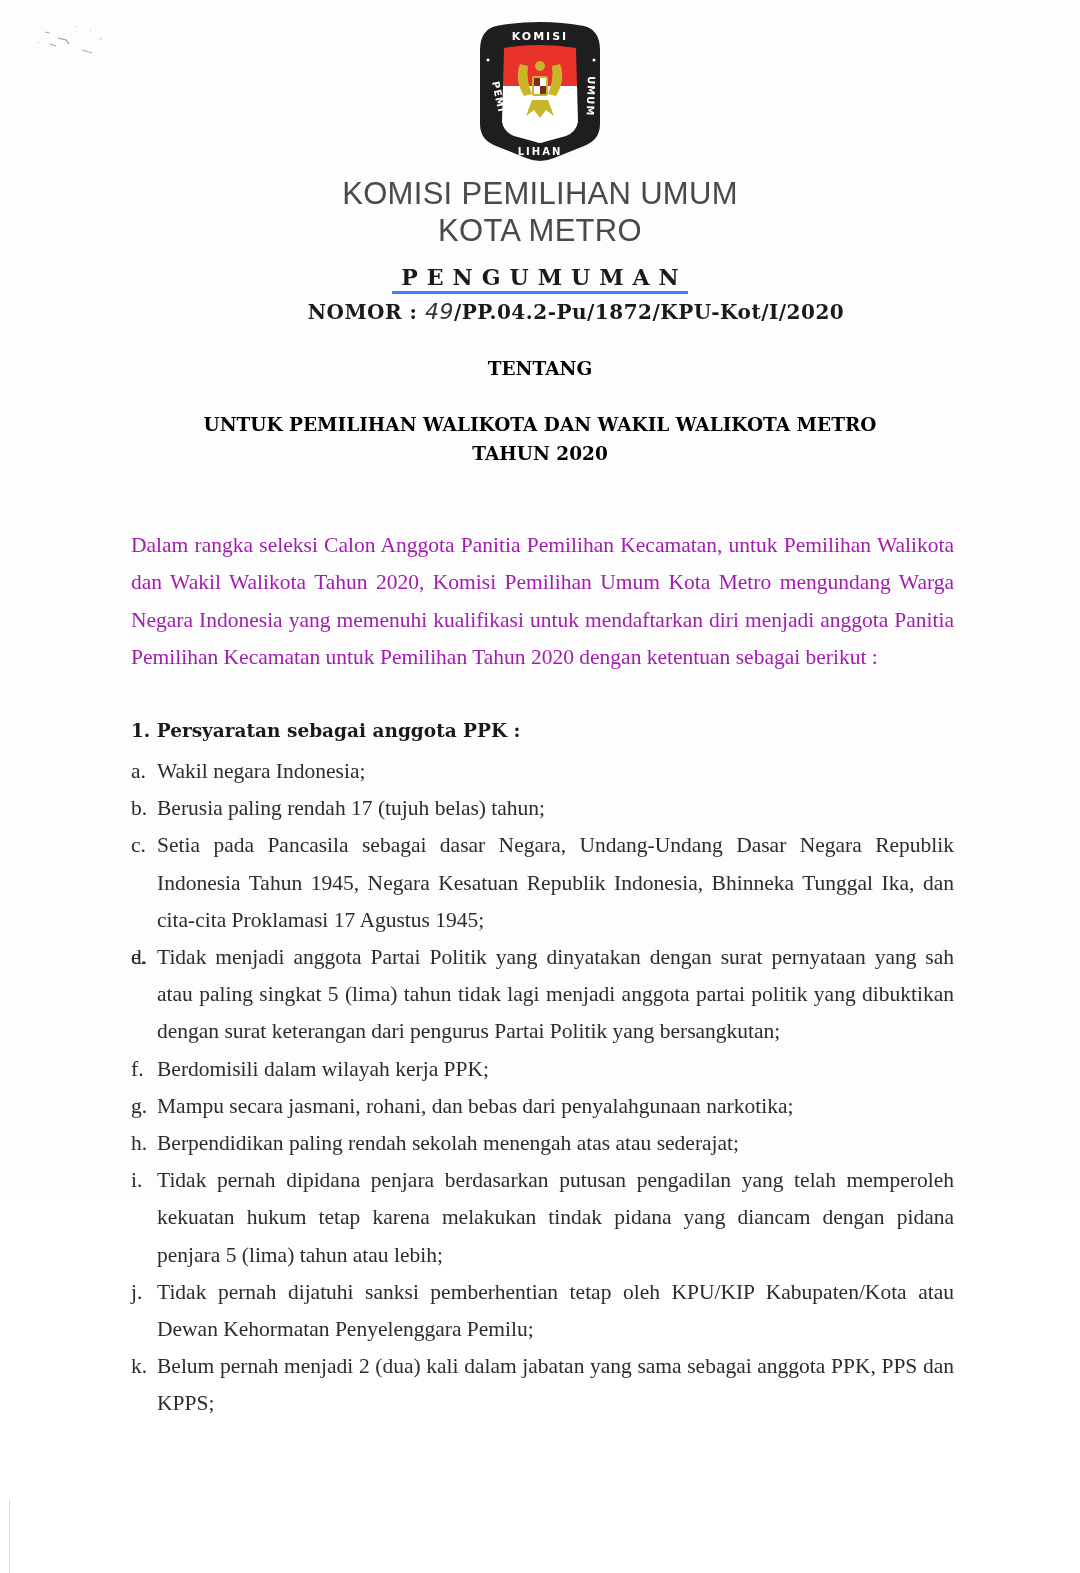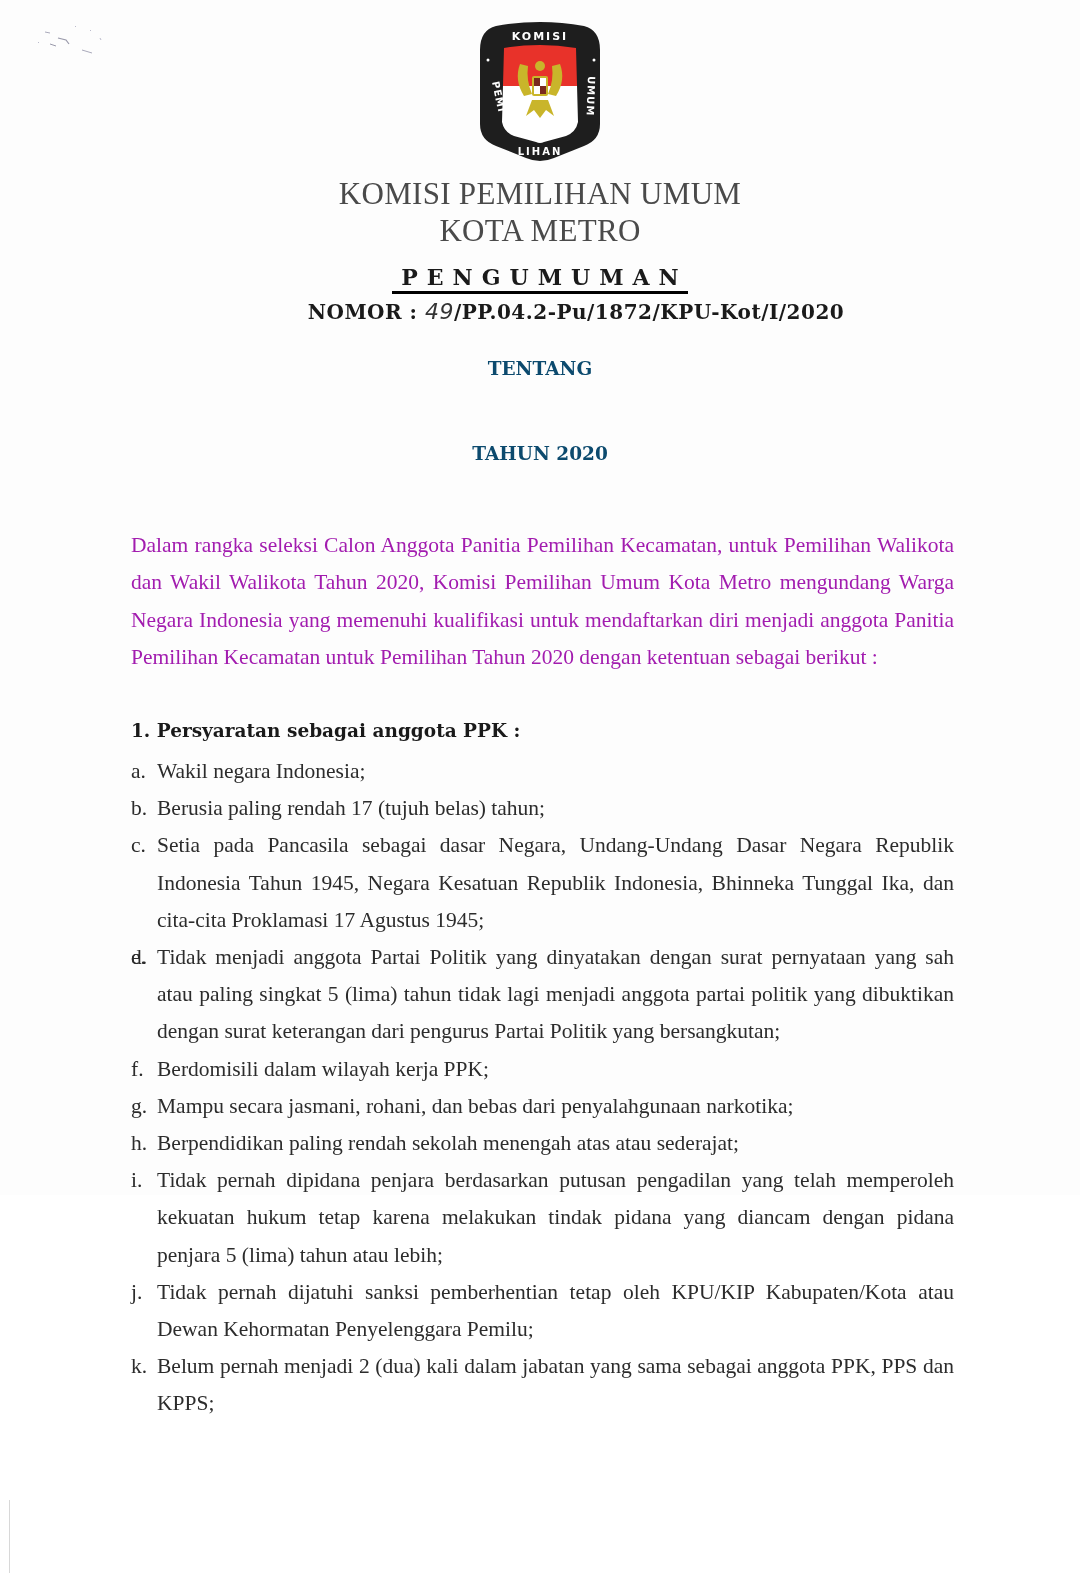--- a/index.html
+++ b/index.html
@@ -37,40 +37,40 @@
     .logo {
       position: absolute;
       left: 474px; top: 20px;
       width: 132px; height: 144px;
     }
     
     .org-name {
       position: absolute;
       left: 0; width: 1080px;
       text-align: center;
-      font-family: Liberation Serif, serif;
+      font-family: Liberation Sans, sans-serif;
       font-size: 31px;
       color: #4a4a4a;
       letter-spacing: 0.3px;
     }
     .org-1 { top: 176px; }
     .org-2 { top: 213px; }
     .ann-title {
       position: absolute;
       left: 0; width: 1080px;
       top: 264px;
       text-align: center;
       font-family: "DejaVu Serif", serif;
       font-weight: bold;
       font-size: 22px;
       letter-spacing: 9px;
       color: #1a1a1a;
     }
     .ann-title span {
-      border-bottom: 3px solid #000000;
+      border-bottom: 3px solid #3b82f6;
       padding-bottom: 1px;
       padding-left: 9px;
     }
     .nomor {
       position: absolute;
       left: 0; width: 1080px;
       top: 299px;
       text-align: center;
       font-family: "DejaVu Serif", serif;
       font-weight: bold;
@@ -86,21 +86,21 @@
       color: #333;
       font-style: italic;
     }
     .subject {
       position: absolute;
       left: 0; width: 1080px;
       text-align: center;
       font-family: "DejaVu Serif", serif;
       font-weight: bold;
       font-size: 18.5px;
-      color: #0c4a6e;
+      color: #000000;
     }
     .s1 { top: 358px; }
     .s2 { top: 386px; }
     .s3 { top: 414px; }
     .s4 { top: 443px; }
 
     
     .para {
       position: absolute;
       left: 131px;
@@ -196,20 +196,21 @@
   <div class="ann-title">
     <span>PENGUMUMAN</span>
   </div>
 
   <div class="nomor">
     <span>NOMOR :</span>
     <span class="hand">49</span><span>/PP.04.2-Pu/1872/KPU-Kot/I/2020</span>
   </div>
 
   <div class="subject s1">TENTANG</div>
+  <div class="subject s3">UNTUK PEMILIHAN WALIKOTA DAN WAKIL WALIKOTA METRO</div>
   <div class="subject s4">TAHUN 2020</div>
 
   <p class="para intro">Dalam rangka seleksi Calon Anggota Panitia Pemilihan Kecamatan, untuk Pemilihan Walikota dan Wakil Walikota Tahun 2020, Komisi Pemilihan Umum Kota Metro mengundang Warga Negara Indonesia yang memenuhi kualifikasi untuk mendaftarkan diri menjadi anggota Panitia Pemilihan Kecamatan untuk Pemilihan Tahun 2020 dengan ketentuan sebagai berikut :</p>
 
   <div class="section-head">1. Persyaratan sebagai anggota PPK :</div>
 
   <ul class="req-list">
     <li class="req-item"><span class="marker">a.</span><span>Wakil negara Indonesia;</span></li>
     <li class="req-item"><span class="marker">b.</span><span>Berusia paling rendah 17 (tujuh belas) tahun;</span></li>
     <li class="req-item"><span class="marker">c.</span><span>Setia pada Pancasila sebagai dasar Negara, Undang-Undang Dasar Negara Republik Indonesia Tahun 1945, Negara Kesatuan Republik Indonesia, Bhinneka Tunggal Ika, dan cita-cita Proklamasi 17 Agustus 1945;</span></li>

